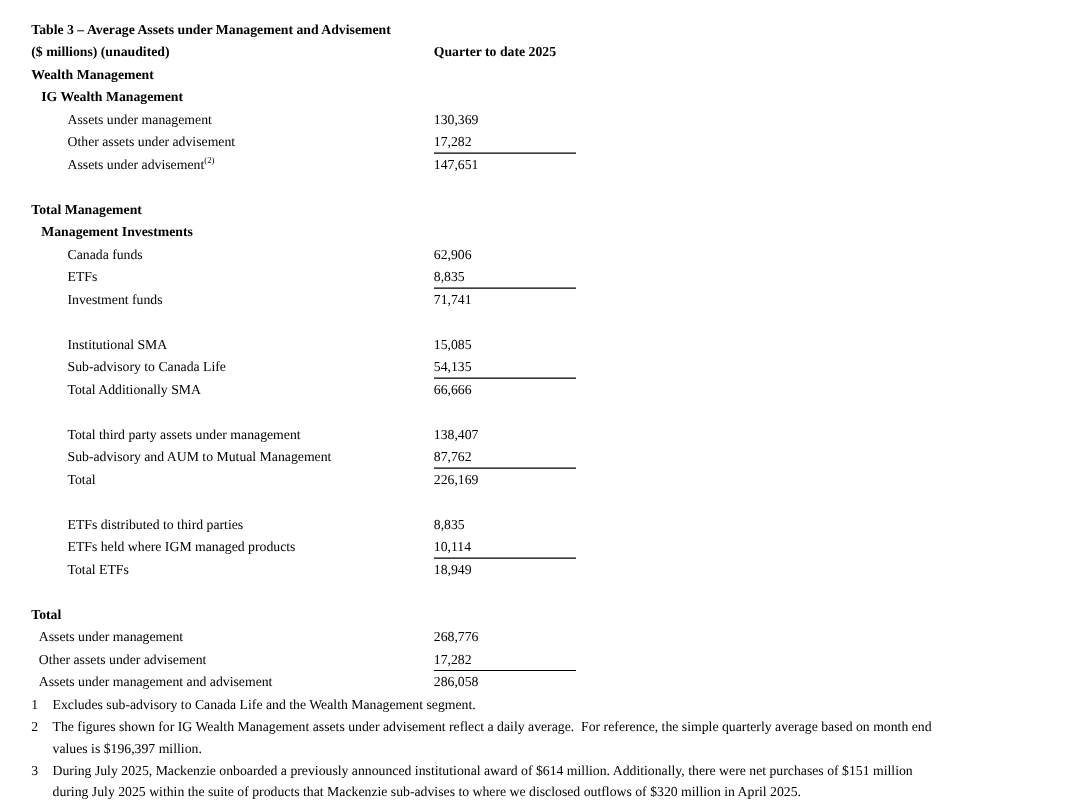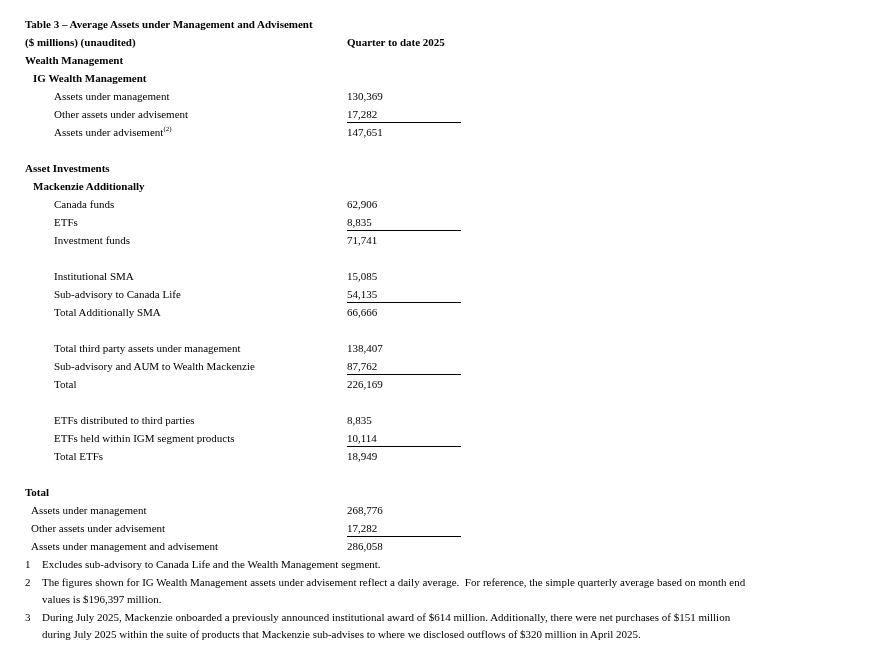--- a/index.html
+++ b/index.html
@@ -83,25 +83,25 @@
       <div class="trow data">
         <div class="lbl">Other assets under advisement</div>
         <div class="val underline">17,282</div>
       </div>
       <div class="trow data">
         <div class="lbl">Assets under advisement<sup class="fn-marker">(2)</sup></div>
         <div class="val">147,651</div>
       </div>
       <div class="trow blank"></div>
       <div class="trow section">
-        <div class="lbl">Asset Investments</div>
+        <div class="lbl">Total Management</div>
         <div class="val"></div>
       </div>
       <div class="trow subsection">
-        <div class="lbl">Mackenzie Additionally</div>
+        <div class="lbl">Management Investments</div>
         <div class="val"></div>
       </div>
       <div class="trow data">
         <div class="lbl">Canada funds</div>
         <div class="val">62,906</div>
       </div>
       <div class="trow data">
         <div class="lbl">ETFs</div>
         <div class="val underline">8,835</div>
       </div>
@@ -121,34 +121,34 @@
       <div class="trow data">
         <div class="lbl">Total Additionally SMA</div>
         <div class="val">66,666</div>
       </div>
       <div class="trow blank"></div>
       <div class="trow data">
         <div class="lbl">Total third party assets under management</div>
         <div class="val">138,407</div>
       </div>
       <div class="trow data">
-        <div class="lbl">Sub-advisory and AUM to Wealth Mackenzie</div>
+        <div class="lbl">Sub-advisory and AUM to Mutual Management</div>
         <div class="val underline">87,762</div>
       </div>
       <div class="trow data">
         <div class="lbl">Total</div>
         <div class="val">226,169</div>
       </div>
       <div class="trow blank"></div>
       <div class="trow data">
         <div class="lbl">ETFs distributed to third parties</div>
         <div class="val">8,835</div>
       </div>
       <div class="trow data">
-        <div class="lbl">ETFs held within IGM segment products</div>
+        <div class="lbl">ETFs held where IGM managed products</div>
         <div class="val underline">10,114</div>
       </div>
       <div class="trow data">
         <div class="lbl">Total ETFs</div>
         <div class="val">18,949</div>
       </div>
       <div class="trow blank"></div>
       <div class="trow section">
         <div class="lbl">Total</div>
         <div class="val"></div>

